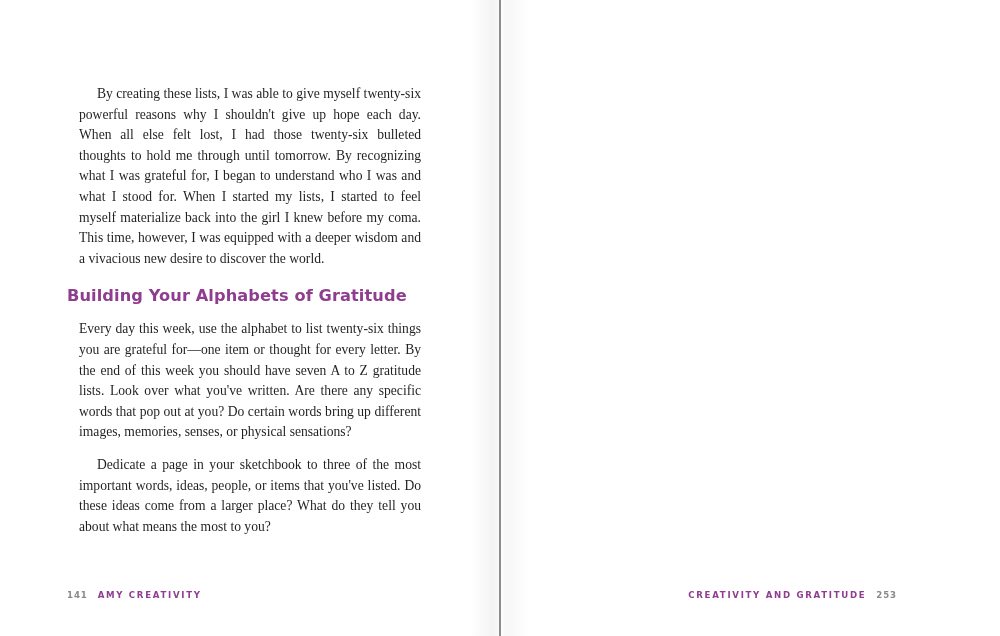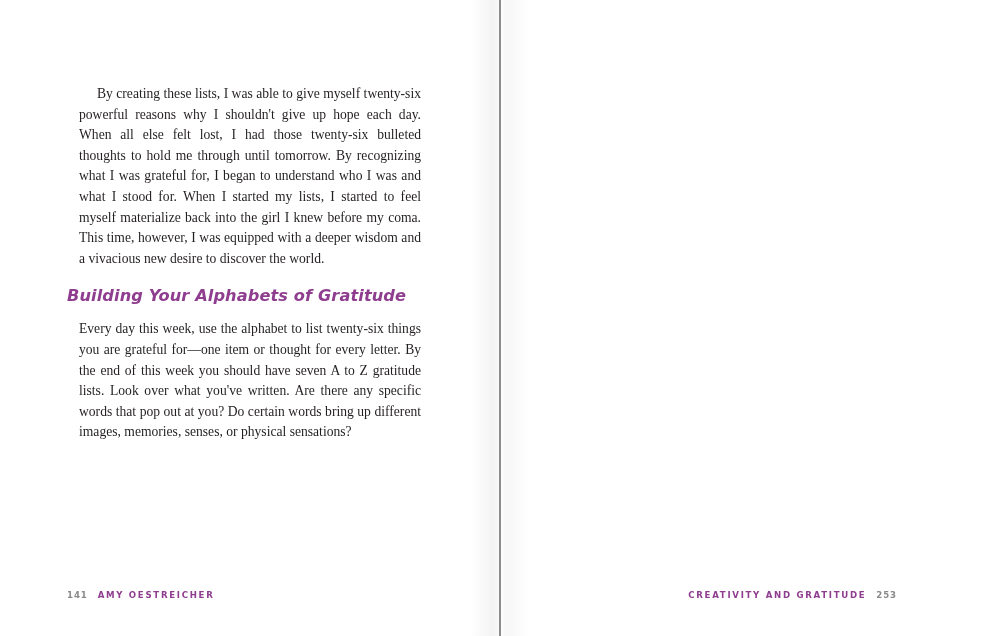--- a/index.html
+++ b/index.html
@@ -82,21 +82,20 @@
   
   .subhead {
     margin: 16px 0 1px 0;
     font-family: "DejaVu Sans", sans-serif;
     font-size: 16.2px;
     font-weight: bold;
     letter-spacing: 0.1px;
     color: #8f3d8f;
     text-align: left;
     line-height: 22px;
-    font-style: italic;
   }
 
   
   .footer {
     position: absolute;
     bottom: 36px;
     font-family: "DejaVu Sans", sans-serif;
     font-size: 8.6px;
     font-weight: bold;
     letter-spacing: 1.7px;
@@ -122,25 +121,26 @@
   <div class="page page-left">
 
     <div class="col col-left">
 
       <p class="body">By creating these lists, I was able to give myself twenty-six powerful reasons why I shouldn't give up hope each day. When all else felt lost, I had those twenty-six bulleted thoughts to hold me through until tomorrow. By recognizing what I was grateful for, I began to understand who I was and what I stood for. When I started my lists, I started to feel myself materialize back into the girl I knew before my coma. This time, however, I was equipped with a deeper wisdom and a vivacious new desire to discover the world.</p>
 
       <h2 class="subhead">Building Your Alphabets of Gratitude</h2>
 
       <p class="body noindent">Every day this week, use the alphabet to list twenty-six things you are grateful for—one item or thought for every letter. By the end of this week you should have seven A to Z gratitude lists. Look over what you've written. Are there any specific words that pop out at you? Do certain words bring up different images, memories, senses, or physical sensations?</p>
 
+      <p class="body">Dedicate a page in your sketchbook to three of the most important words, ideas, people, or items that you've listed. Do these ideas come from a larger place? What do they tell you about what means the most to you?</p>
 
     </div>
 
     <div class="footer footer-left">
-      <span class="folio">141</span><span class="running-head">AMY OESTREICHER</span>
+      <span class="folio">141</span><span class="running-head">AMY CREATIVITY</span>
     </div>
 
   </div>
 
   <div class="page page-right">
 
     <div class="footer footer-right">
       <span class="running-head">CREATIVITY AND GRATITUDE</span><span class="folio">253</span>
     </div>
 

